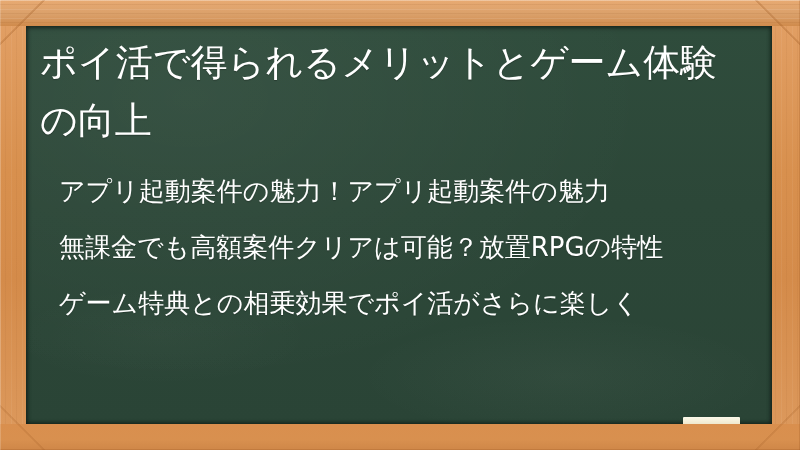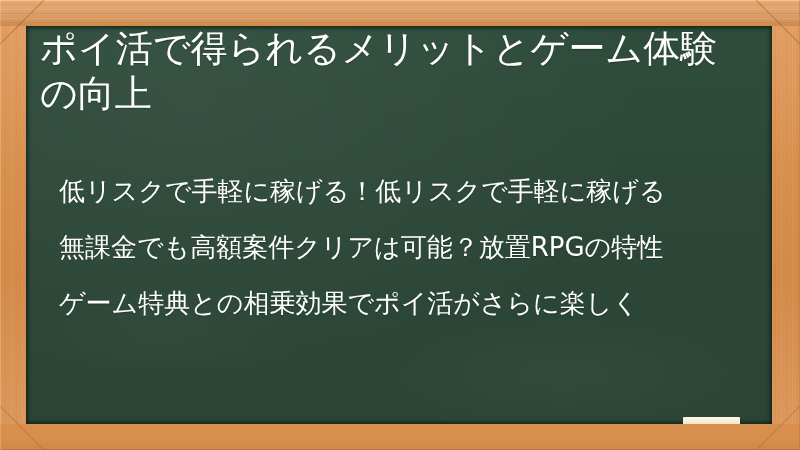--- a/index.html
+++ b/index.html
@@ -131,28 +131,28 @@
     left: 7px;
     right: 7px;
     top: 0;
     bottom: 0;
   }
 
   
   .board-title {
     position: absolute;
     left: 7px;
-    top: 0;
+    top: 8px;
     width: 700px;
     margin: 0;
     color: #ffffff;
     font-family: "DejaVu Sans", "Liberation Sans", sans-serif;
     font-weight: 400;
     font-size: 37px;
-    line-height: 45px;
+    line-height: 58px;
     letter-spacing: 0px;
     text-shadow: 0 1px 1px rgba(0,0,0,0.25);
     white-space: normal;
     word-break: break-all;
   }
 
   
   .toc-list {
     position: absolute;
     left: 26px;
@@ -201,21 +201,21 @@
   <div class="frame-edge-hi"></div>
 
   <div class="board">
     <div class="board-dust"></div>
 
     <div class="board-content">
 
       <h1 class="board-title">ポイ活で得られるメリットとゲーム体験の向上</h1>
 
       <ul class="toc-list">
-        <li class="toc-item">低リスクで手軽に稼げる！低リスクで手軽に稼げる</li>
+        <li class="toc-item">アプリ起動案件の魅力！アプリ起動案件の魅力</li>
         <li class="toc-item">無課金でも高額案件クリアは可能？放置RPGの特性</li>
         <li class="toc-item">ゲーム特典との相乗効果でポイ活がさらに楽しく</li>
       </ul>
 
       <div class="chalk-piece"></div>
 
     </div>
   </div>
 
 </div>

